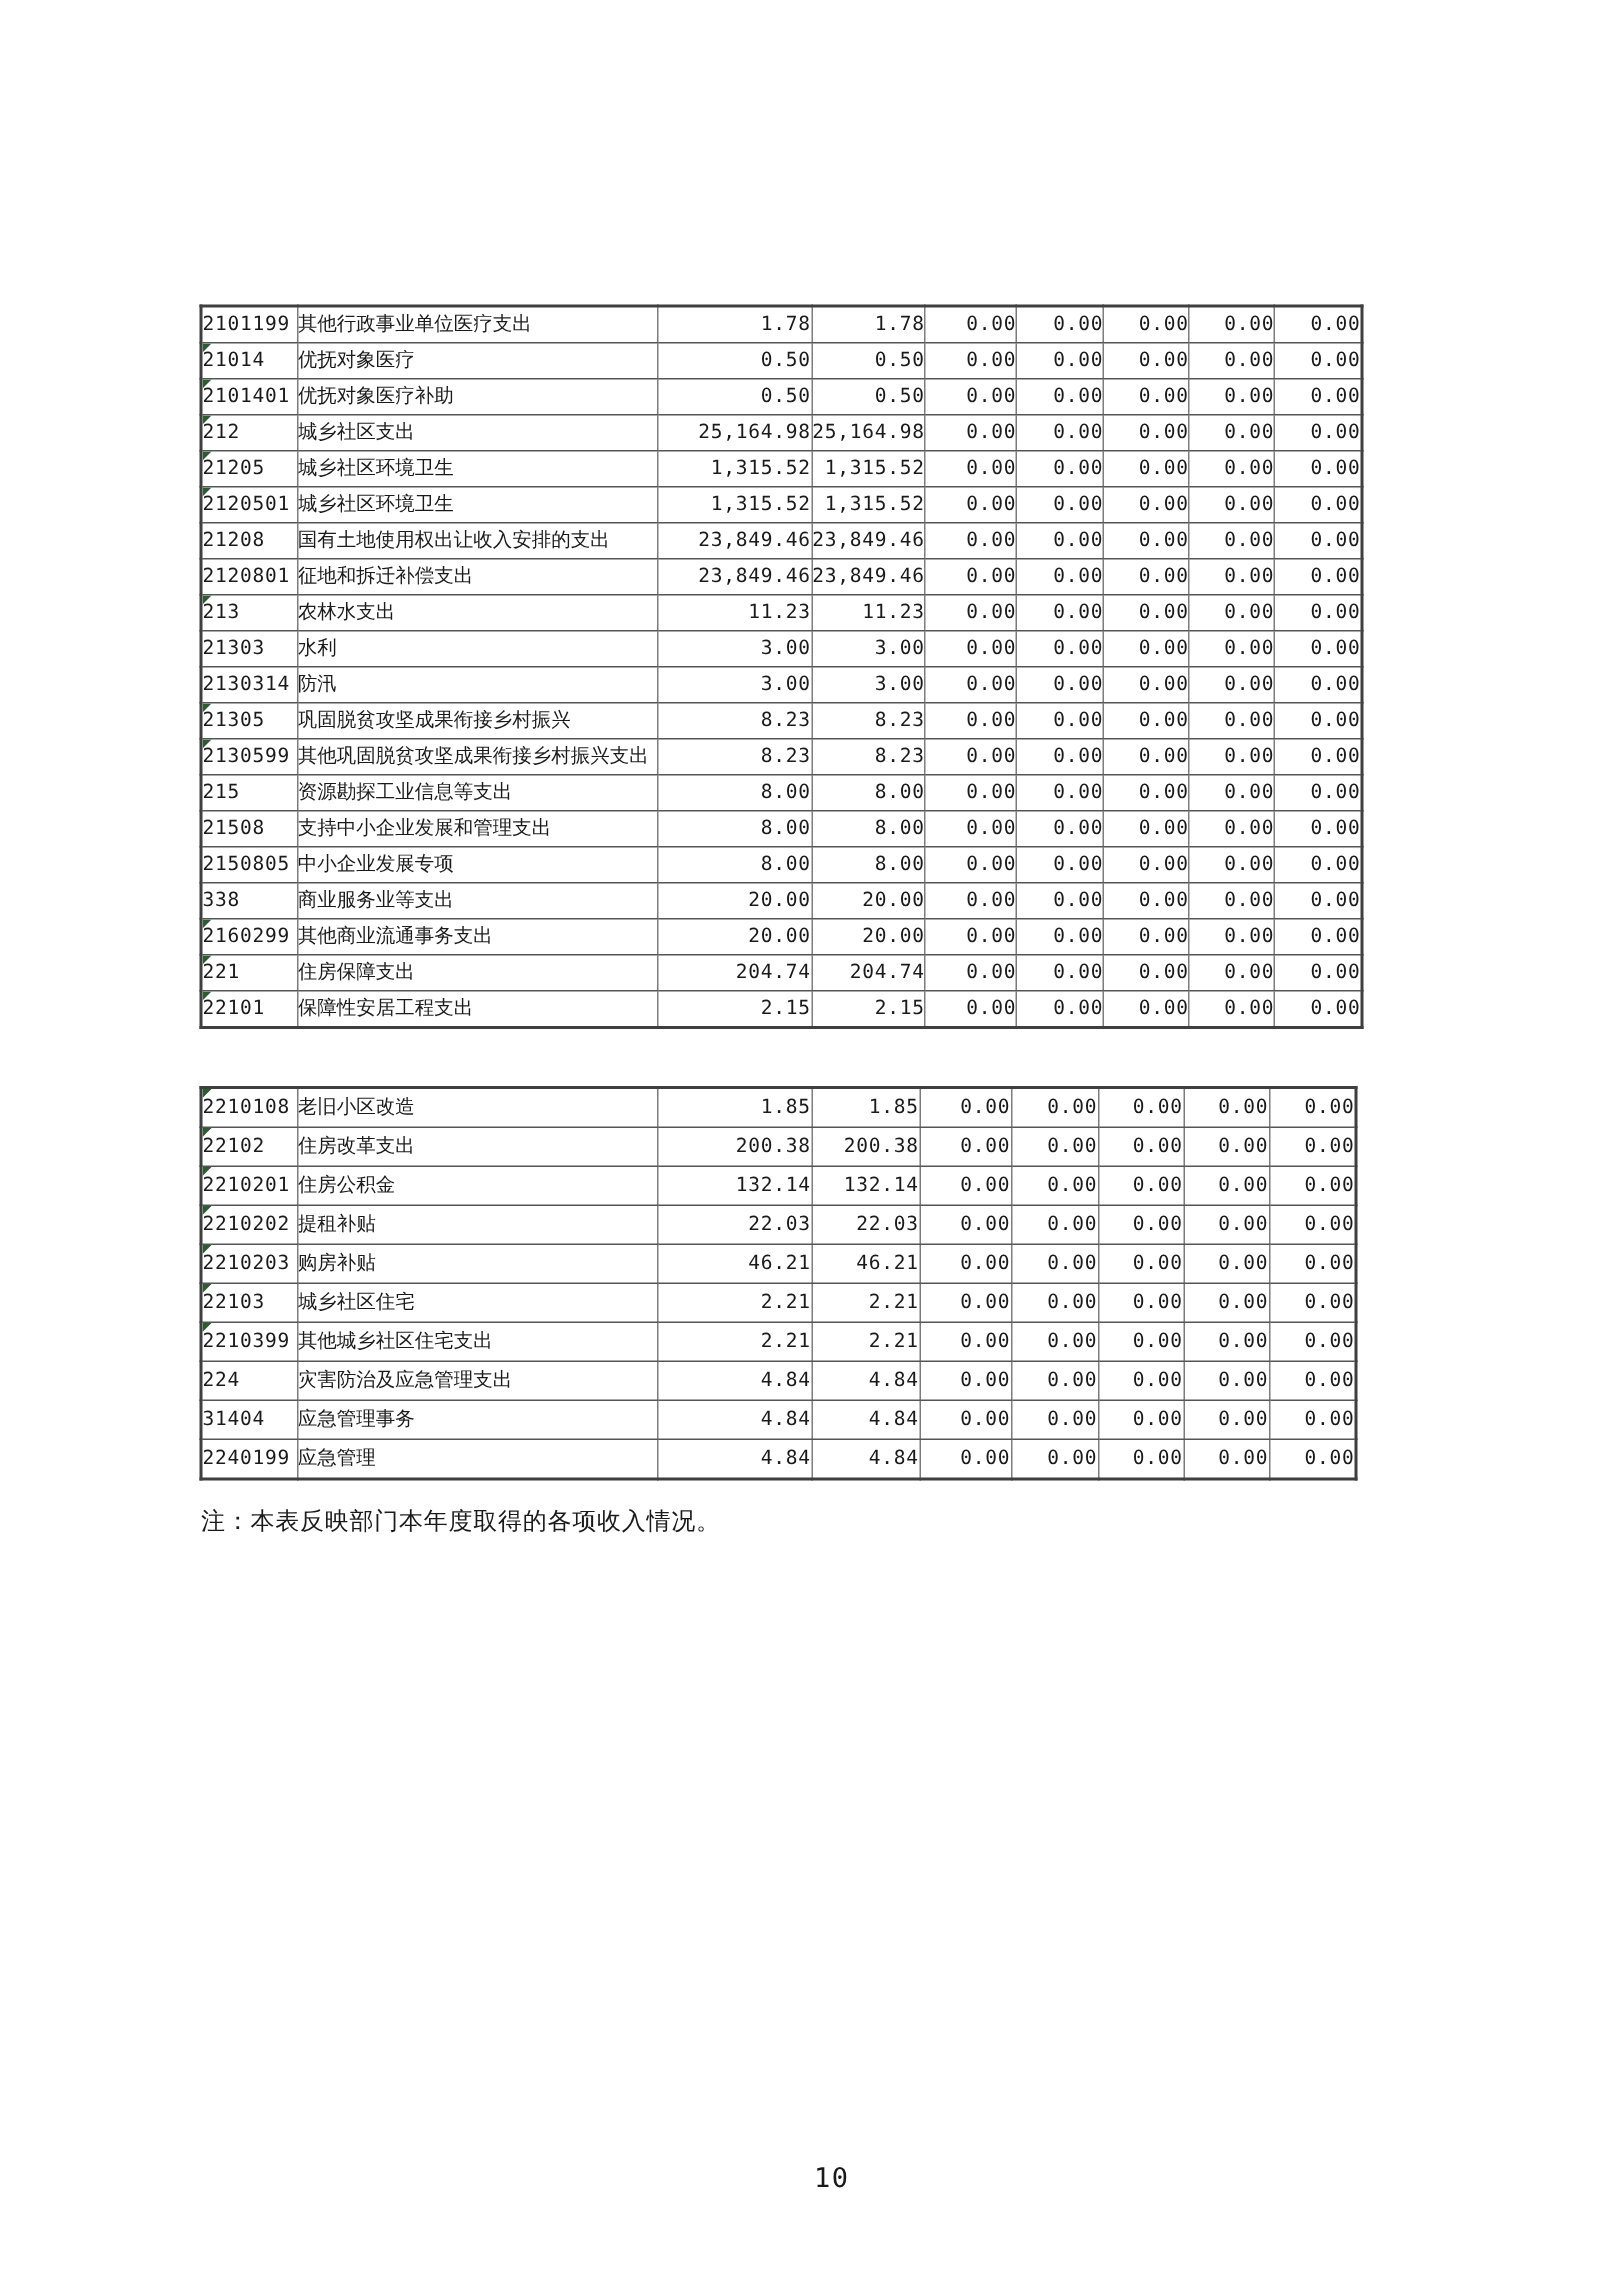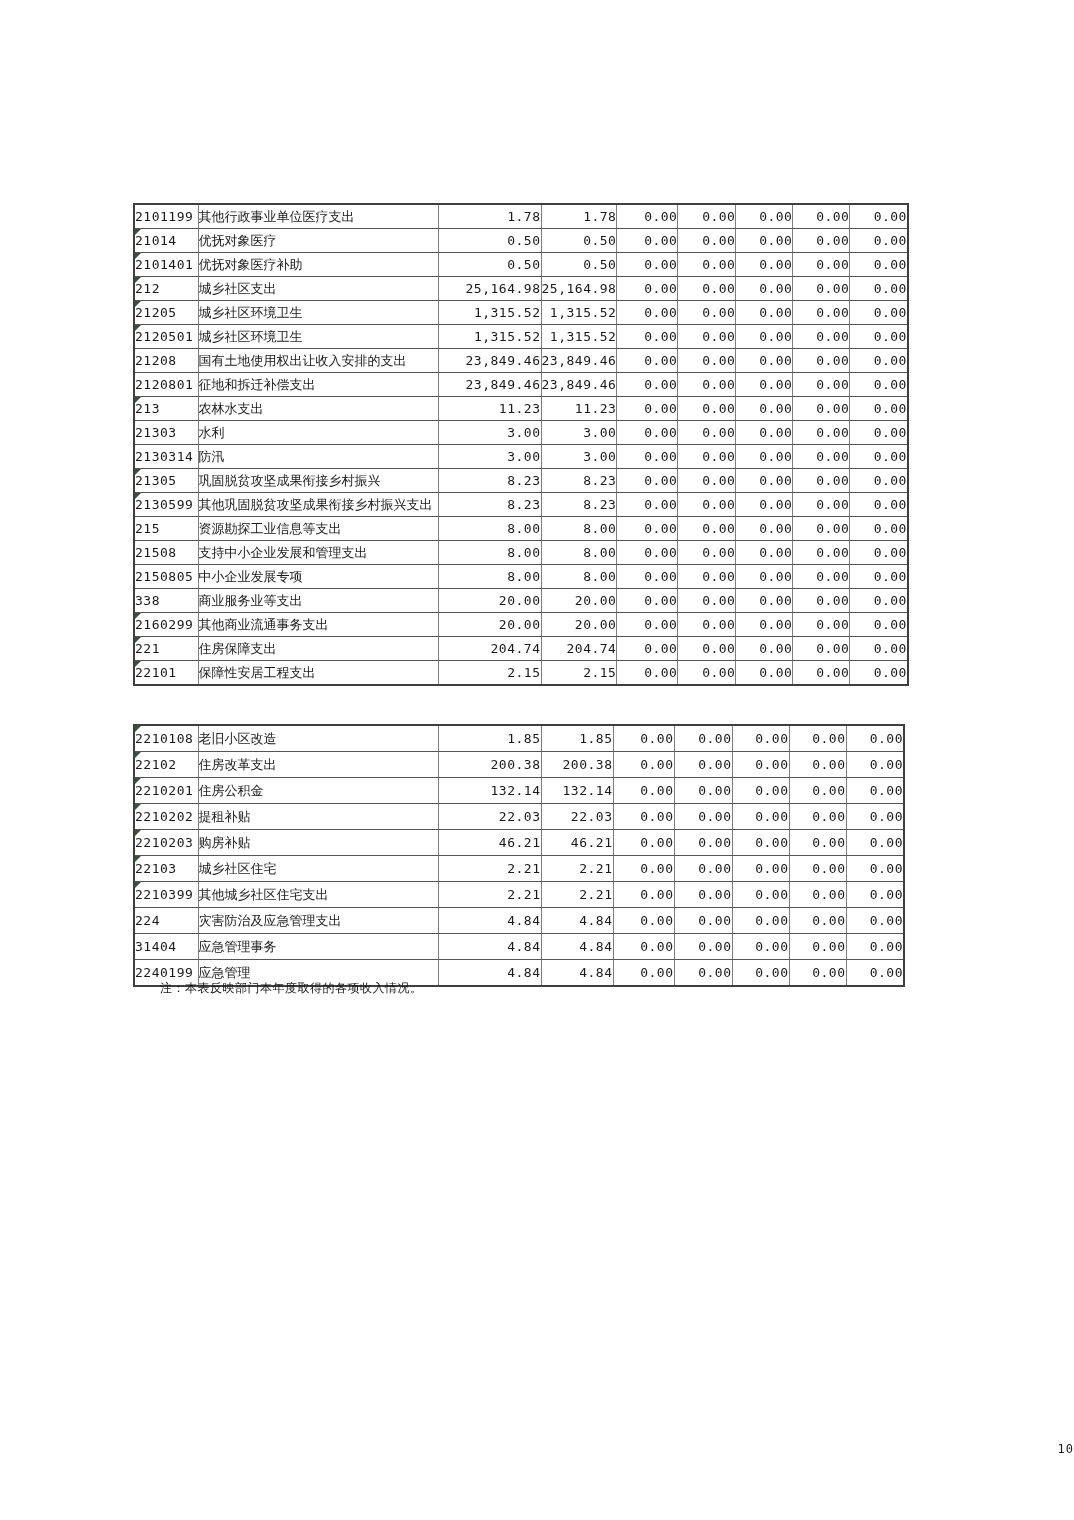--- a/index.html
+++ b/index.html
@@ -49,30 +49,29 @@
   col.c-name{width:240px;}
   col.c-v1{width:103px;}
   col.c-v2{width:72px;}
   col.c-z1{width:61px;}
   col.c-z2{width:58px;}
   col.c-z3{width:57px;}
   col.c-z4{width:57px;}
   col.c-z5{width:58px;}
   .note{
     position:absolute;
-    left:134px;top:980px;
-    font-size:12px;
+    left:134px;top:1004px;
+    font-size:16px;
     letter-spacing:0.5px;
-    margin-left:26px;
   }
   .pageno{
     position:absolute;
     left:0;right:0;top:1442px;
-    text-align:right;
-    font-size:12px;
+    text-align:center;
+    font-size:18px;
     letter-spacing:1px;
     padding-left:35px;
   }
 </style>
 </head>
 <body>
 
 <div class="page">
 
   <table class="budget" id="table-upper">

